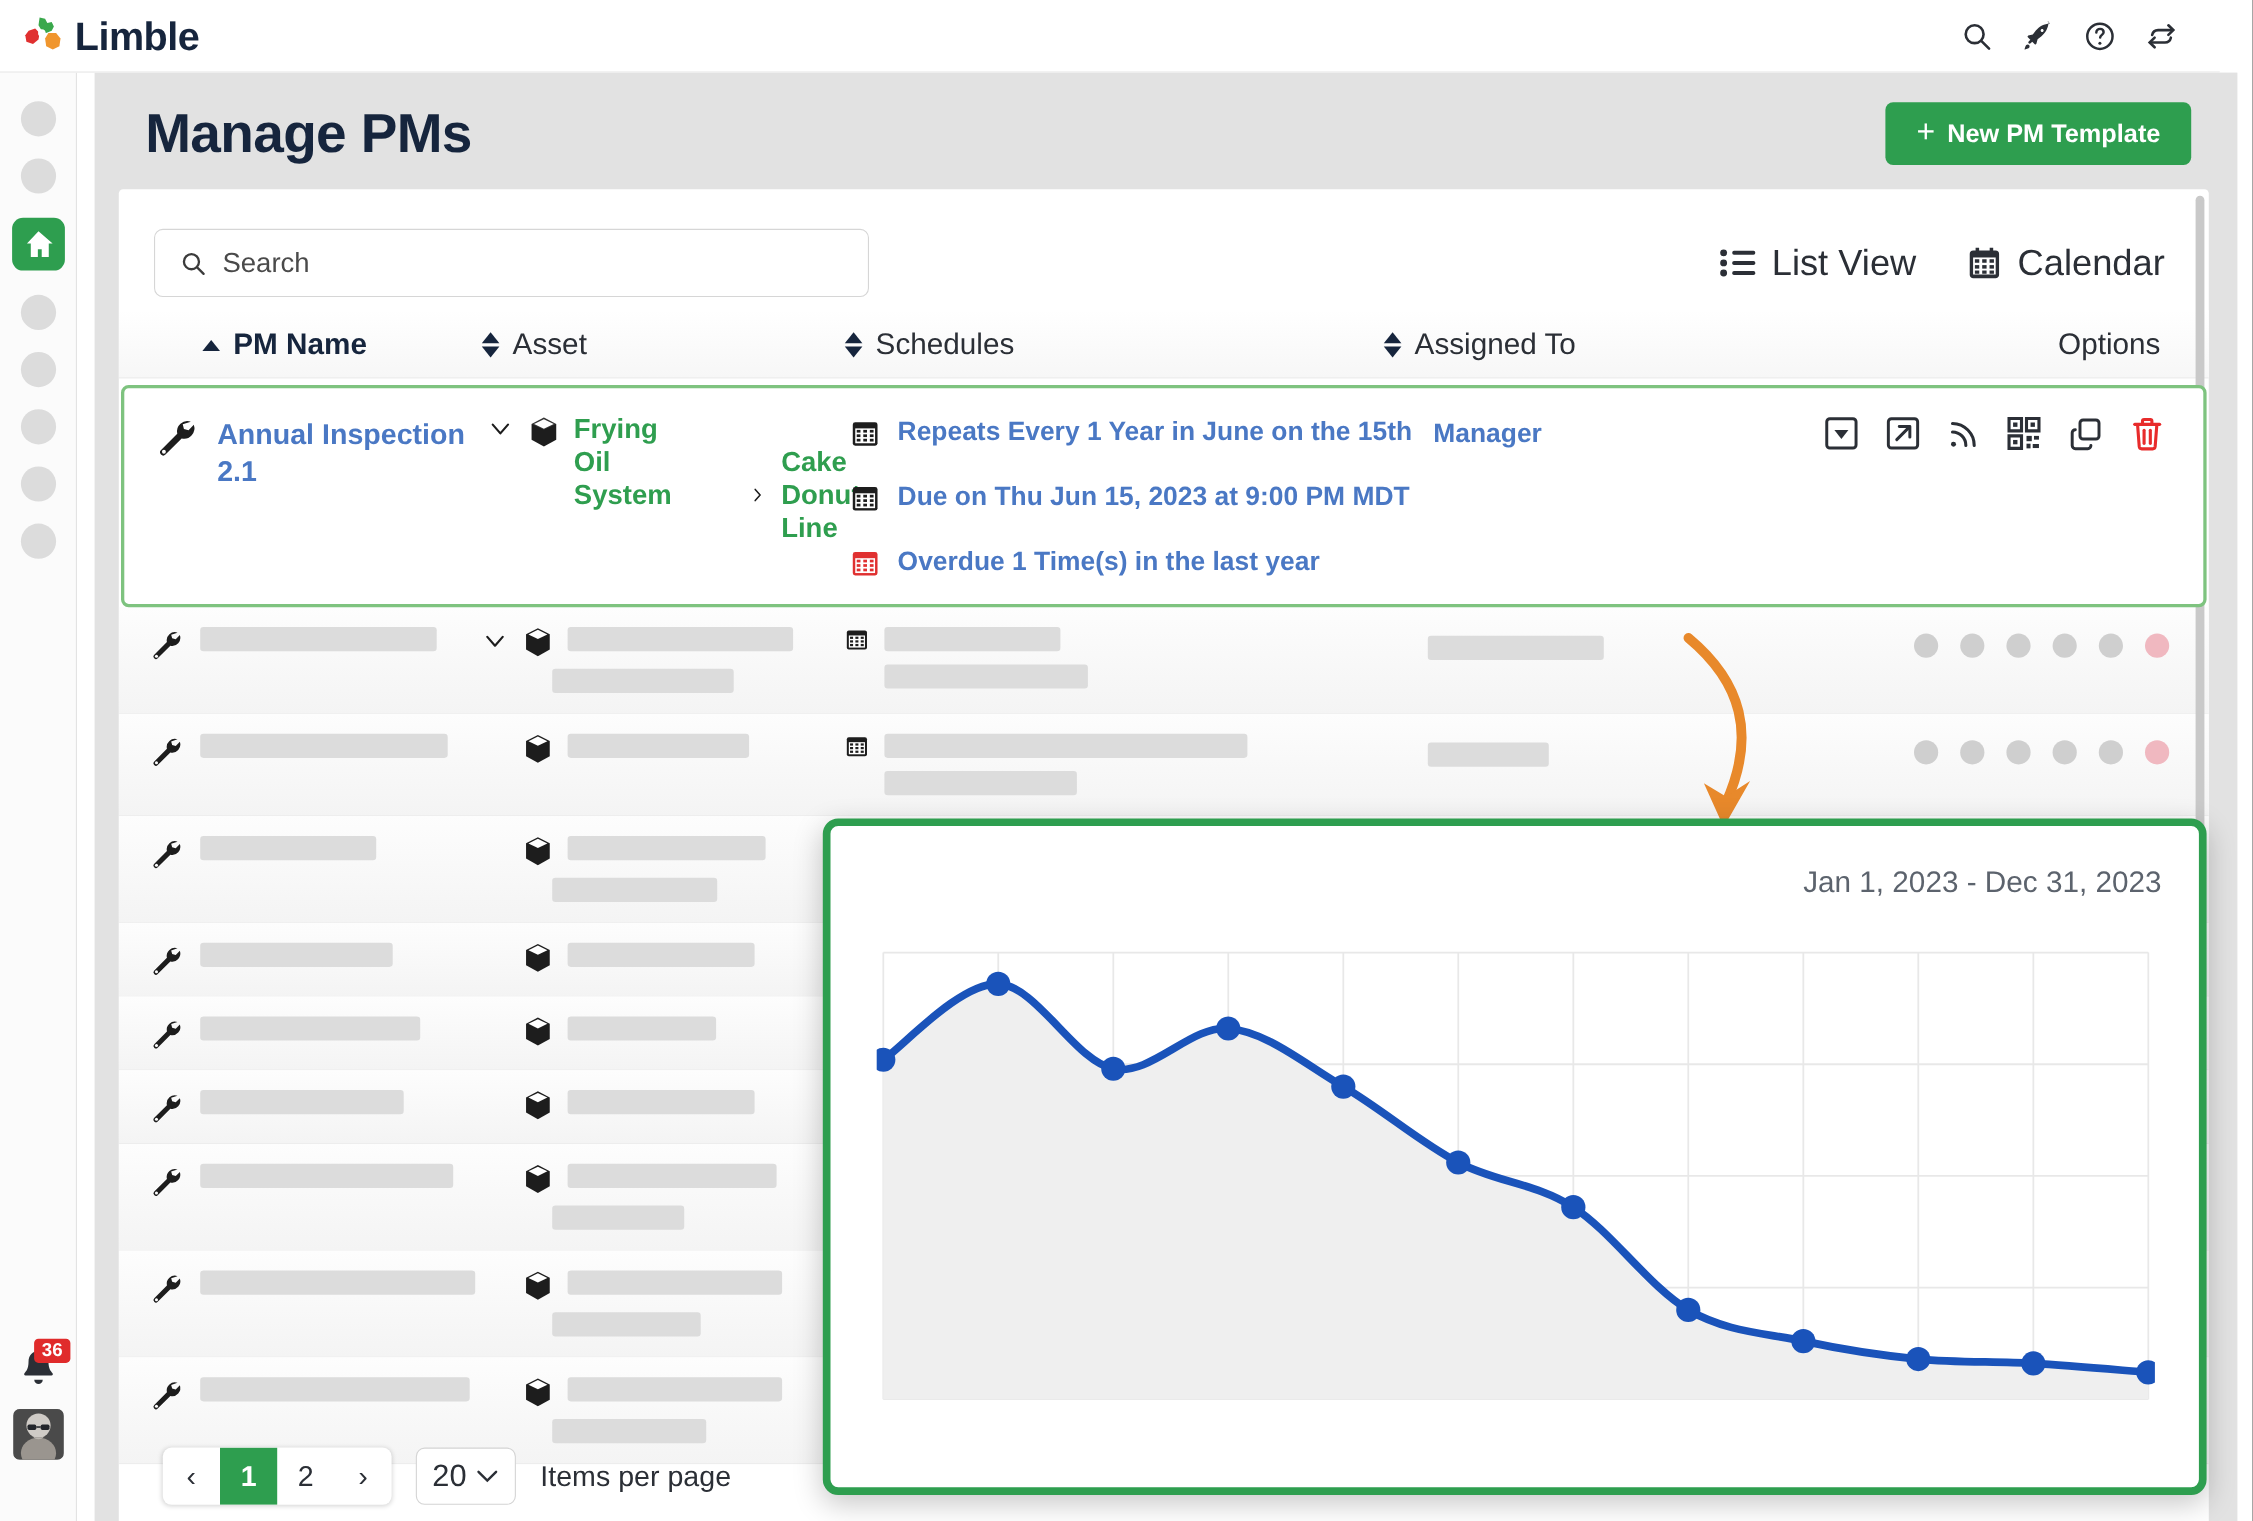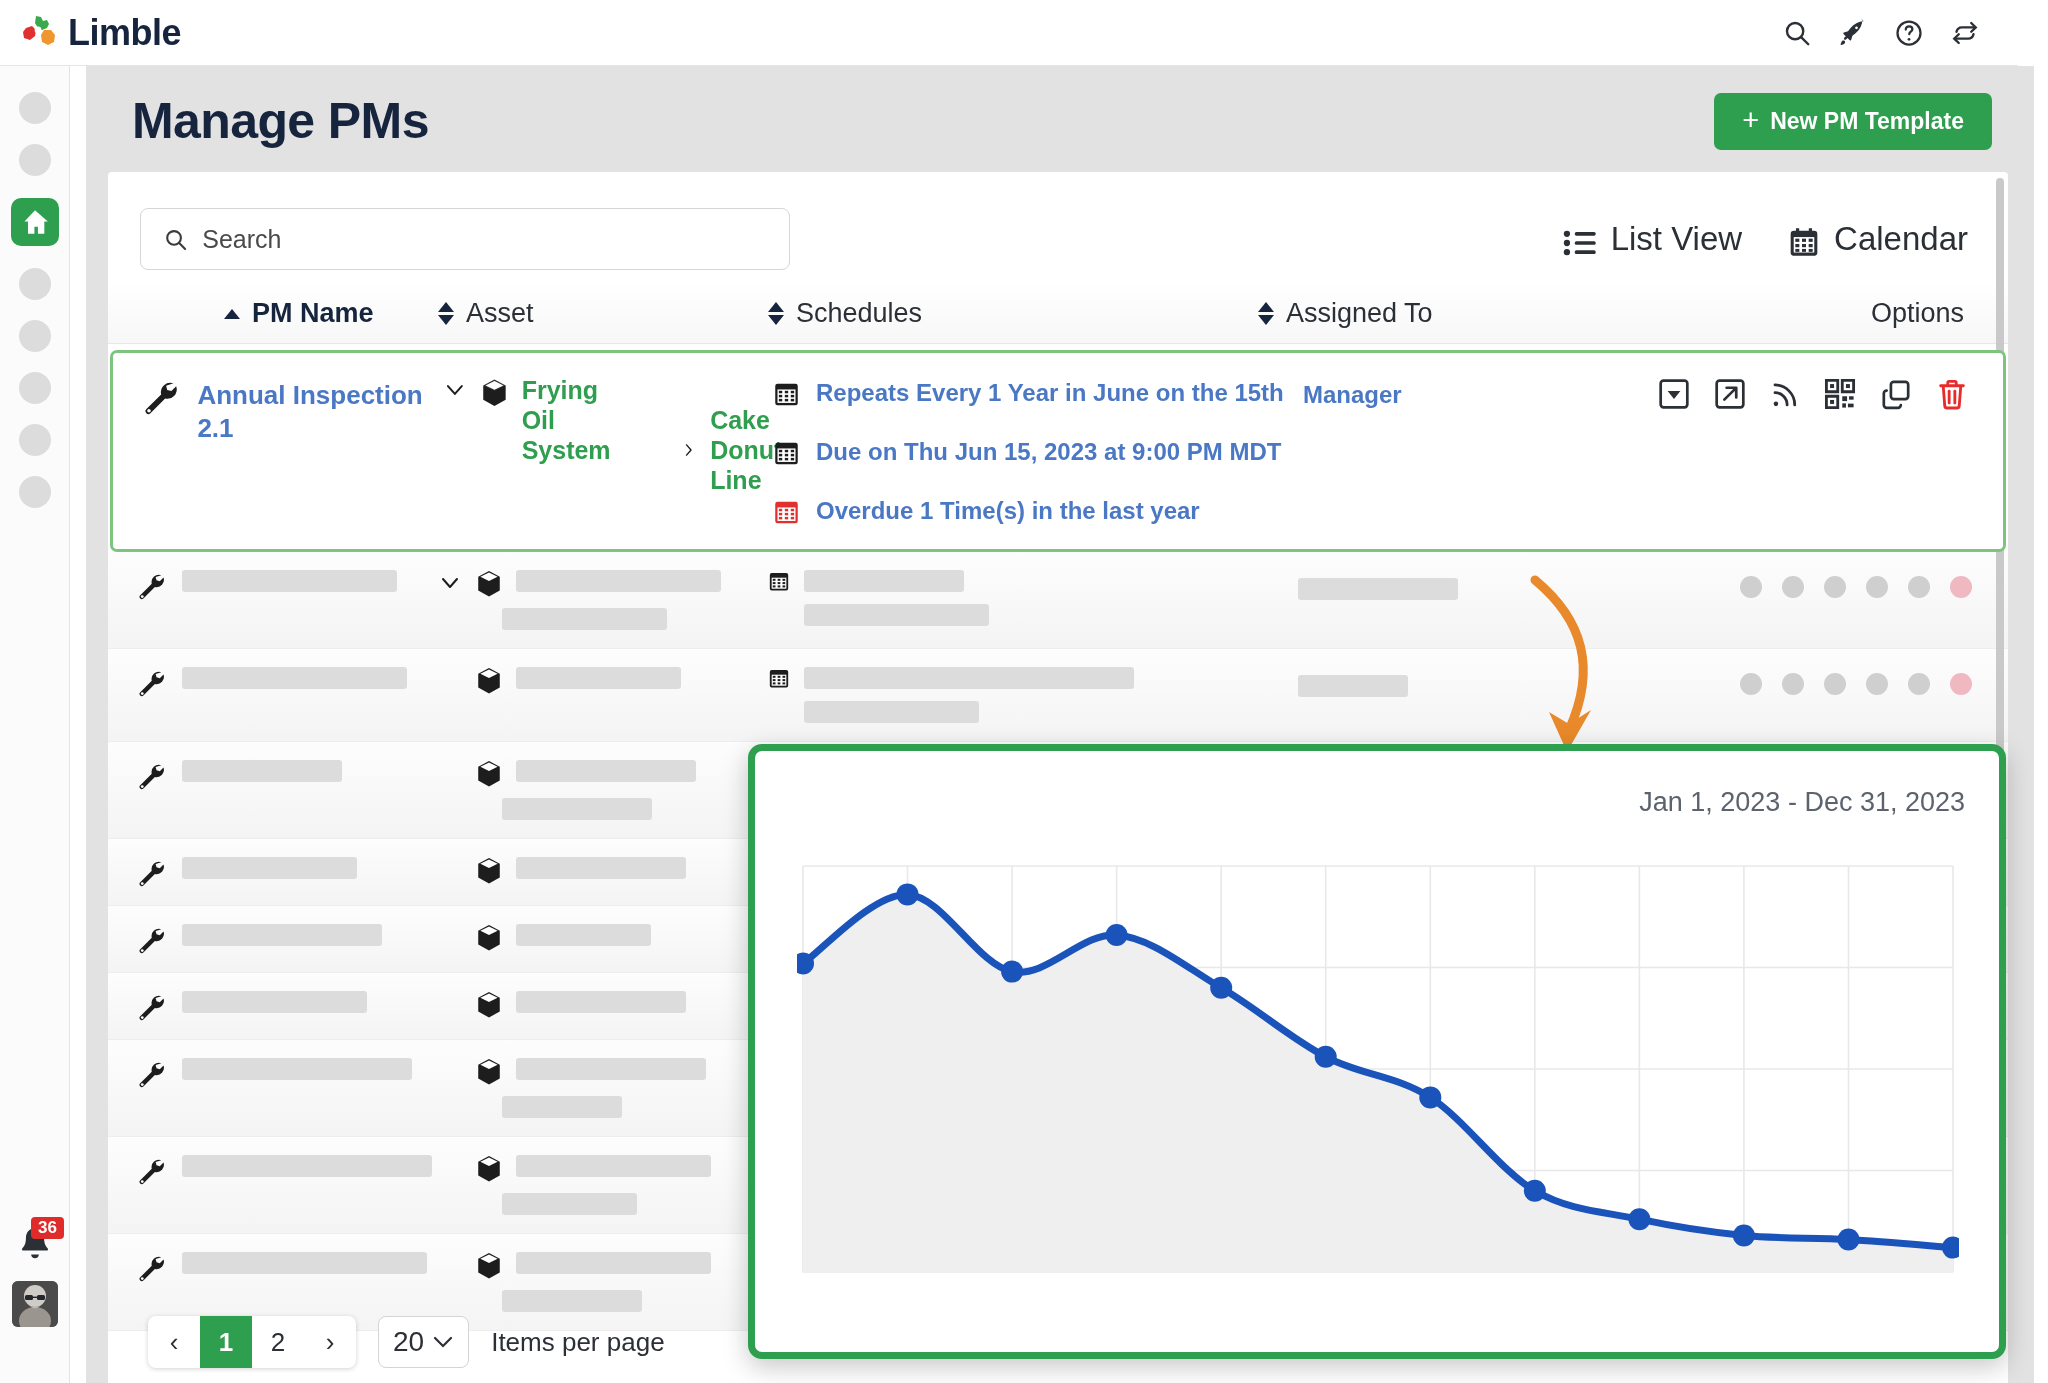--- a/index.html
+++ b/index.html
@@ -145,37 +145,37 @@
   }
   .filter-select {
     background: #d8d8d8; border-radius: 8px;
     padding: 13px 24px;
     font-size: 27px; color: #2b2f36;
     display: flex; align-items: center; gap: 22px;
     cursor: pointer;
   }
   .views { margin-left: auto; display: flex; align-items: center; gap: 46px; }
   .view-item {
-    display: flex; align-items: flex-end; gap: 14px;
+    display: flex; align-items: center; gap: 14px;
     font-size: 33px; color: #2b2f36; cursor: pointer;
   }
 
   
   .thead {
     display: flex; align-items: center;
     padding: 16px 0 14px 0;
     border-bottom: 1px solid #e8e8e8;
     background: linear-gradient(#fff, #f7f7f7);
   }
   .th {
     font-size: 27px; color: #2b2f36;
     display: flex; align-items: center; gap: 12px;
   }
   .th.bold { font-weight: bold; color: #16253d; }
-  .col-name  { width: 330px; padding-left: 116px; }
+  .col-name  { width: 330px; padding-left: 76px; }
   .col-asset { width: 330px; }
   .col-sched { width: 490px; }
   .col-assign{ width: 350px; }
   .col-opts  { flex: 1; justify-content: flex-end; padding-right: 44px; }
 
   .sort-both { display: inline-flex; flex-direction: column; gap: 3px; }
   .tri-up {
     width: 0; height: 0;
     border-left: 8px solid transparent; border-right: 8px solid transparent;
     border-bottom: 10px solid #16253d;

